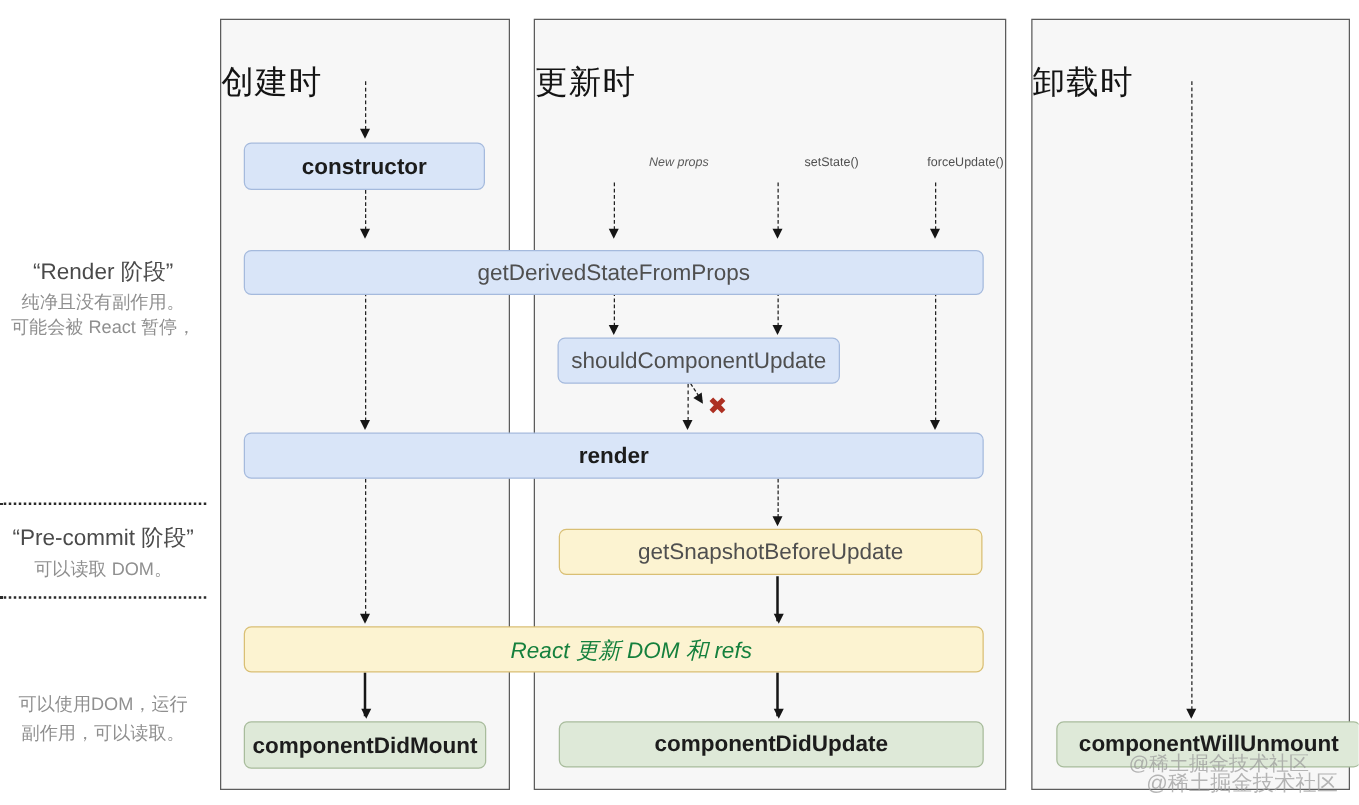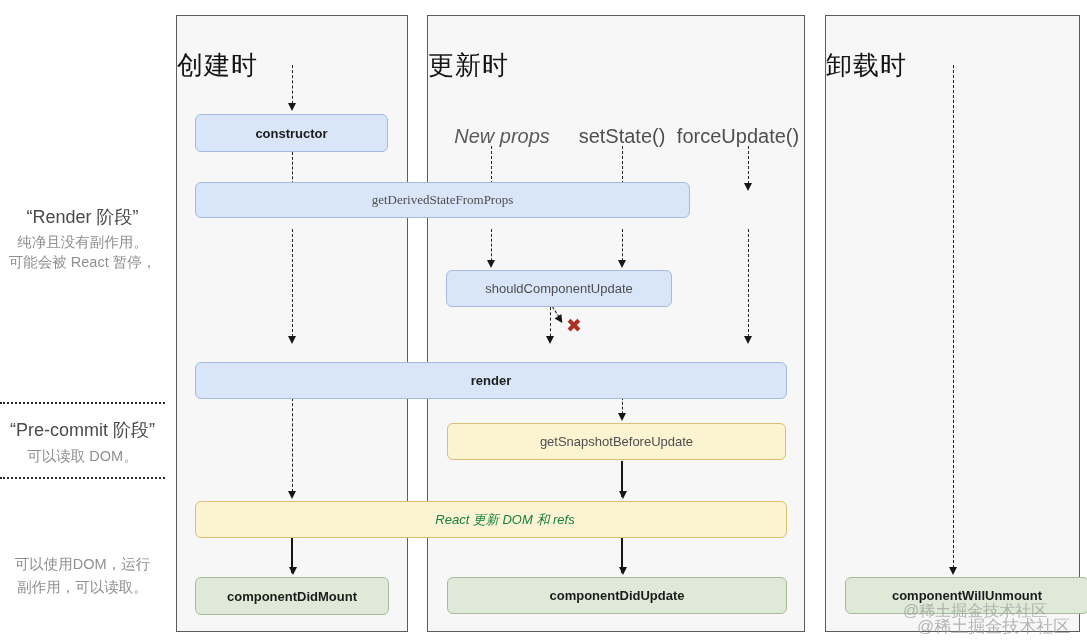--- a/index.html
+++ b/index.html
@@ -11,29 +11,29 @@
   .panel{position:absolute;top:15px;height:617px;background:#f7f7f7;border:1px solid #5c5c5c;box-sizing:border-box;}
   .panel-1{left:176px;width:232px;}
   .panel-2{left:427px;width:378px;}
   .panel-3{left:825px;width:255px;}
   .panel-title{position:absolute;top:32px;left:0;width:100%;font-size:26px;color:#141414;letter-spacing:1px;}
   
   .side-title{position:absolute;left:0;width:165px;text-align:center;font-size:18px;color:#4a4a4a;}
   .side-desc{position:absolute;left:0;width:165px;text-align:center;font-size:14.5px;line-height:19.5px;color:#8f8f8f;}
   .dotline{position:absolute;left:0;width:165px;height:0;border-top:2px dotted #2a2a2a;}
   
-  .box{position:absolute;box-sizing:border-box;border-radius:6px;display:flex;align-items:center;justify-content:center;font-size:13px;z-index:5;}
+  .box{position:absolute;box-sizing:border-box;border-radius:6px;display:flex;align-items:center;justify-content:center;font-size:18px;z-index:5;}
   .box.blue{background:#d9e5f8;border:1px solid #a5badd;}
   .box.yellow{background:#fcf3d1;border:1px solid #d9bf74;}
   .box.green{background:#dee9d8;border:1px solid #a8bc9c;}
   .box.bold{font-weight:bold;color:#1c1c1c;}
   .box.muted{color:#4f4f4f;}
   .box.italic{font-style:italic;color:#15803d;padding-left:28px;}
   
-  .trigger{position:absolute;width:130px;text-align:center;font-size:20px;color:#4f4f4f;z-index:4;}
+  .trigger{position:absolute;width:130px;text-align:right;font-size:10px;color:#4f4f4f;z-index:4;}
   .trigger.italic{font-style:italic;color:#5a5a5a;}
   
   .arrow{position:absolute;width:0;z-index:3;}
   .arrow.dashed{border-left:1px dashed #222;}
   .arrow.solid{border-left:2px solid #161616;}
   .arrow.head::after{
     content:"";position:absolute;bottom:-2px;left:-5px;width:0;height:0;
     border-left:4.5px solid transparent;border-right:4.5px solid transparent;border-top:8px solid #161616;
   }
   .arrow.solid.head::after{left:-4px;}
@@ -99,23 +99,23 @@
   <div class="arrow dashed head diag" style="left:552px;top:307px;height:17px;"></div>
   <div class="xmark" style="left:566px;top:314px;">✖</div>
 
   <div class="arrow dashed head" style="left:622px;top:383px;height:36px;"></div>
   <div class="arrow solid head" style="left:621px;top:461px;height:36px;"></div>
   <div class="arrow solid head" style="left:621px;top:538px;height:35px;"></div>
 
   <div class="arrow dashed head" style="left:953px;top:65px;height:508px;"></div>
 
   <div class="box blue bold" style="left:195px;top:114px;width:193px;height:38px;">constructor</div>
-  <div class="box blue muted" style="left:195px;top:182px;width:495px;height:36px;font-family:Liberation Serif, serif;">getDerivedStateFromProps</div>
+  <div class="box blue muted" style="left:195px;top:200px;width:592px;height:36px;">getDerivedStateFromProps</div>
   <div class="box blue muted" style="left:446px;top:270px;width:226px;height:37px;">shouldComponentUpdate</div>
-  <div class="box blue bold" style="left:195px;top:346px;width:592px;height:37px;margin-top:16px;">render</div>
+  <div class="box blue bold" style="left:195px;top:346px;width:592px;height:37px;">render</div>
   <div class="box yellow muted" style="left:447px;top:423px;width:339px;height:37px;">getSnapshotBeforeUpdate</div>
   <div class="box yellow italic" style="left:195px;top:501px;width:592px;height:37px;">React 更新 DOM 和 refs</div>
   <div class="box green bold" style="left:195px;top:577px;width:194px;height:38px;">componentDidMount</div>
   <div class="box green bold" style="left:447px;top:577px;width:340px;height:37px;">componentDidUpdate</div>
   <div class="box green bold" style="left:845px;top:577px;width:244px;height:37px;">componentWillUnmount</div>
 
   <div class="watermark wm1">@稀土掘金技术社区</div>
   <div class="watermark wm2">@稀土掘金技术社区</div>
 
 </div>

